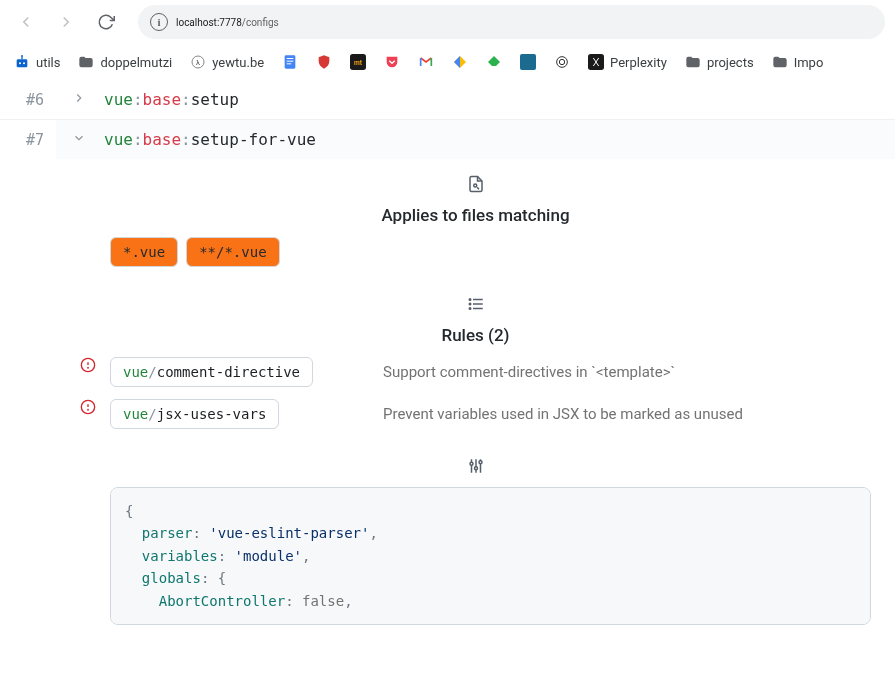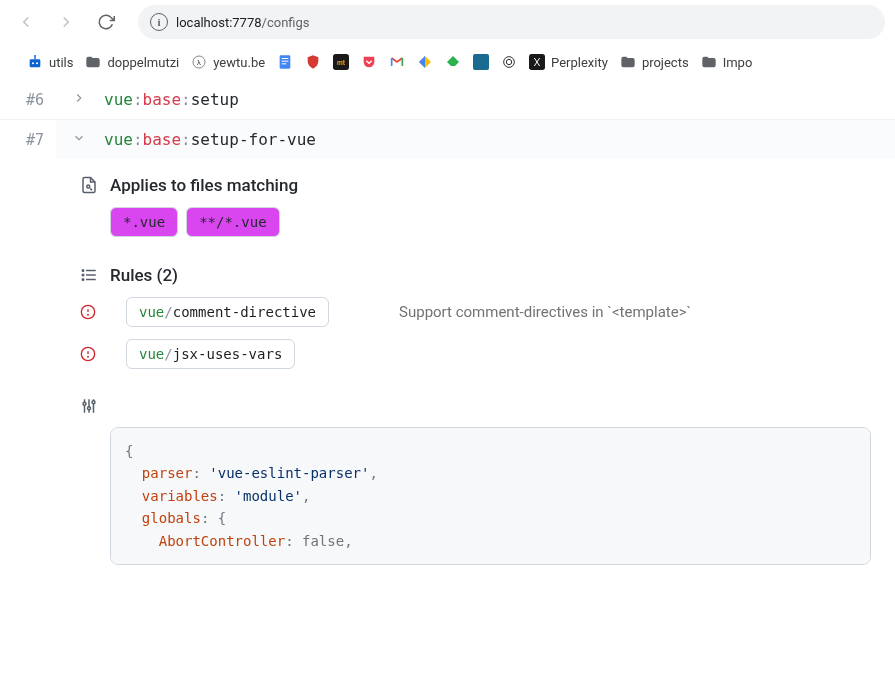--- a/index.html
+++ b/index.html
@@ -47,30 +47,30 @@
       border-radius: 50%;
       display: flex;
       align-items: center;
       justify-content: center;
       font-size: 11px;
       font-weight: bold;
       color: #5f6368;
       font-family: Georgia, serif;
     }
     .url-text {
-      font-size: 13px;
+      font-size: 10px;
       color: #202124;
     }
     .url-host { color: #202124; }
     .url-path { color: #5f6368; }
     .bookmarks-bar {
       display: flex;
       align-items: center;
-      padding: 4px 27px;
-      gap: 12px;
+      padding: 4px 14px;
+      gap: 18px;
       height: 36px;
       font-size: 13px;
       color: #3c4043;
     }
     .bookmark-item {
       display: flex;
       align-items: center;
       gap: 6px;
       cursor: pointer;
       white-space: nowrap;
@@ -128,39 +128,40 @@
       margin-bottom: 28px;
     }
     .section-header {
       display: flex;
       align-items: center;
       gap: 12px;
       font-size: 17px;
       font-weight: 500;
       margin-bottom: 12px;
       color: #24292e;
+      flex-direction: column;
     }
     .section-icon {
       width: 18px;
       height: 18px;
       color: #57606a;
     }
     .pill-container {
       display: flex;
       gap: 8px;
       margin-left: 30px;
     }
     .pill {
       border: 1px solid #d0d7de;
       border-radius: 6px;
       padding: 6px 12px;
       font-family: ui-monospace, SFMono-Regular, Menlo, monospace;
       font-size: 14px;
       color: #24292e;
-      background: #d946ef;
+      background: #f97316;
     }
     .pill.plugin {
       background: #e8f5ec;
       border-color: #c8e6d0;
       color: #22863a;
     }
     .rule-icon {
       width: 16px;
       height: 16px;
       color: #d1242f;
@@ -183,22 +184,22 @@
     }
     .rules-grid {
       display: grid;
       grid-template-columns: auto 1fr;
       row-gap: 12px;
       column-gap: 40px;
       align-items: center;
     }
     .rule-left {
       display: flex;
-      align-items: center;
-      gap: 30px;
+      align-items: flex-start;
+      gap: 14px;
     }
     .code-box {
       margin-left: 30px;
       border: 1px solid #d0d7de;
       border-radius: 8px;
       overflow: hidden;
     }
     .code-title {
       padding: 10px 14px;
       color: #6e7781;
@@ -206,21 +207,21 @@
     }
     .code-block {
       background: #f6f8fa;
       padding: 12px 14px;
       font-family: ui-monospace, SFMono-Regular, Menlo, monospace;
       font-size: 14px;
       line-height: 1.6;
       white-space: pre;
       color: #24292e;
     }
-    .tok-key { color: #c2410c; }
+    .tok-key { color: #0f766e; }
     .tok-str { color: #0a3069; }
     .tok-punc { color: #6e7781; }
     .tok-bool { color: #737373; }
   </style>
 </head>
 <body>
 
 <div class="browser-toolbar">
   <div class="nav-btn disabled">
     <svg width="18" height="18" viewBox="0 0 24 24" fill="none" stroke="currentColor" stroke-width="2">
@@ -458,20 +459,21 @@
             <svg width="16" height="16" viewBox="0 0 24 24" fill="none" stroke="currentColor" stroke-width="2">
                 <circle cx="12" cy="12" r="10"></circle>
                 <line x1="12" y1="8" x2="12" y2="12"></line>
                 <circle cx="12" cy="16" r="0.5" fill="currentColor"></circle>
               </svg>
           </span>
           <span class="rule-name">
             <span class="prefix">vue</span><span class="slash">/</span><span>jsx-uses-vars</span>
           </span>
         </div>
+        <span class="rule-desc">Prevent variables used in JSX to be marked as unused</span>
       </div>
     </div>
 
     <div class="section">
       <div class="section-header">
         <span class="section-icon">
           <svg width="18" height="18" viewBox="0 0 24 24" fill="none" stroke="currentColor" stroke-width="2">
               <line x1="6" y1="3" x2="6" y2="21"></line>
               <circle cx="6" cy="9" r="2" fill="#fff"></circle>
               <line x1="12" y1="3" x2="12" y2="21"></line>

